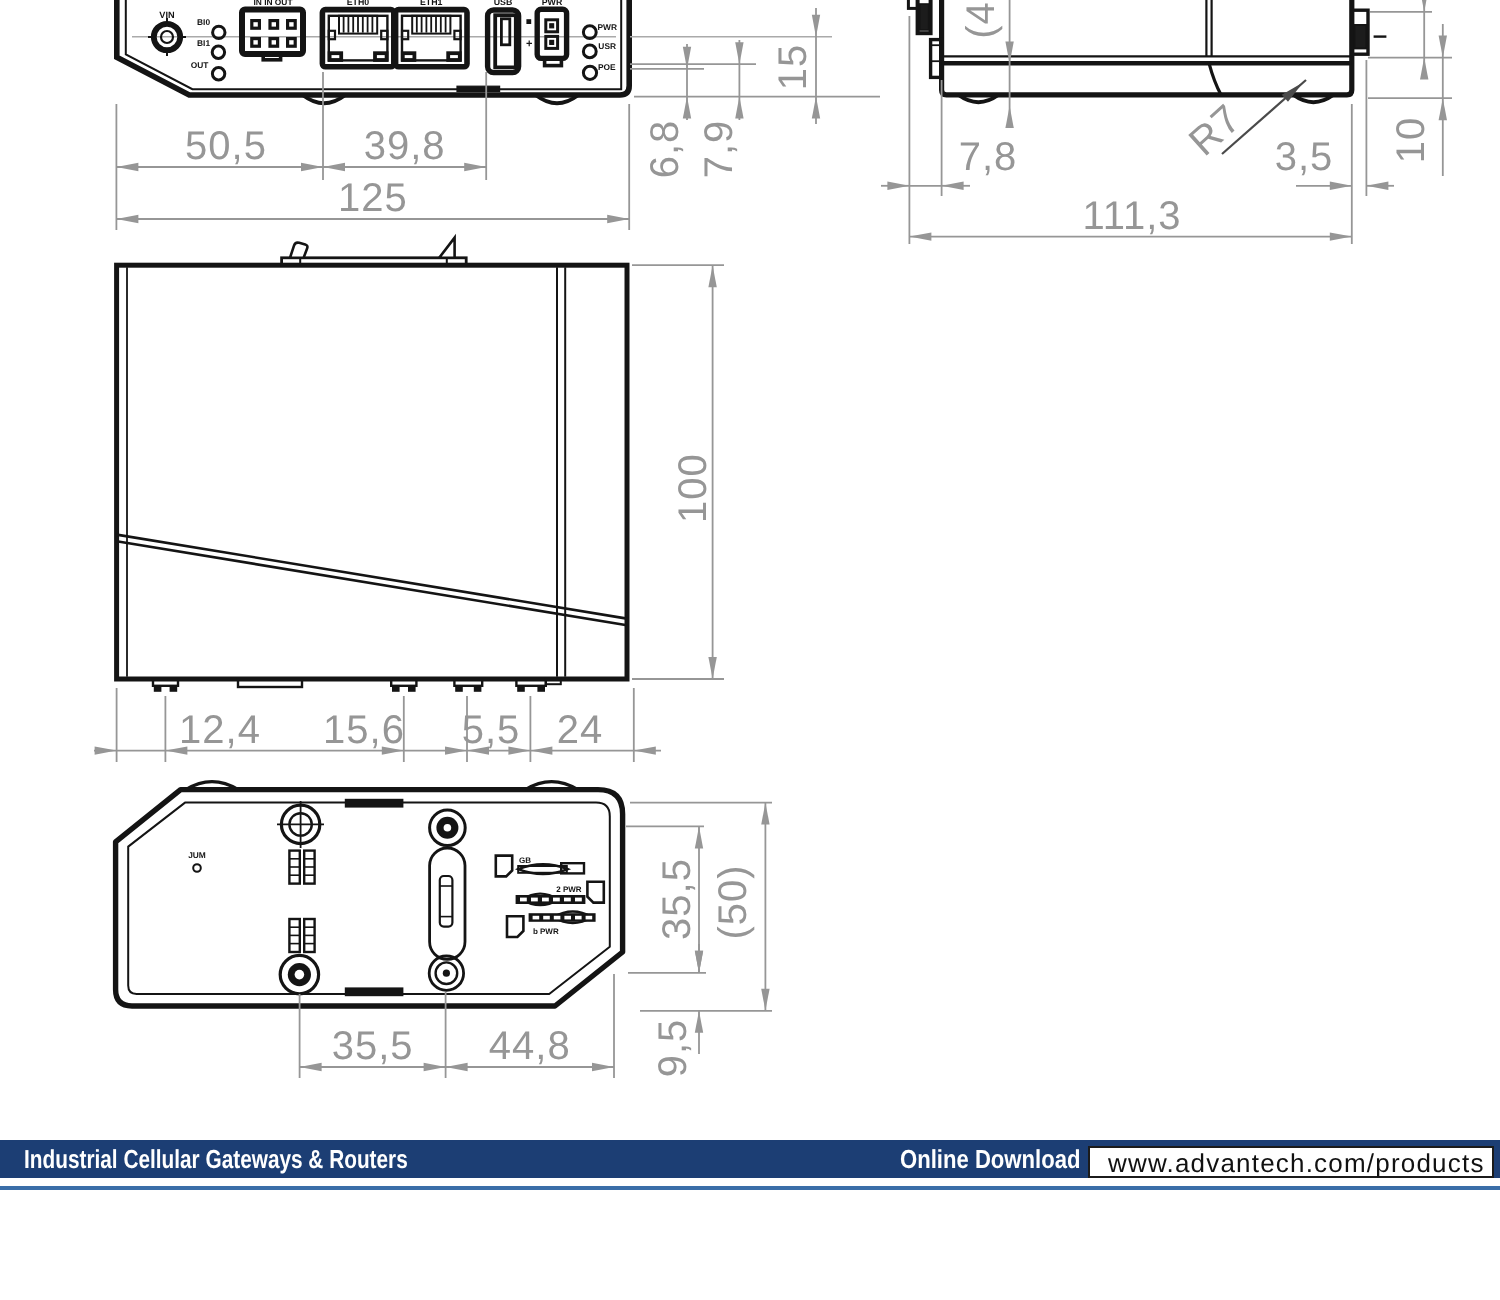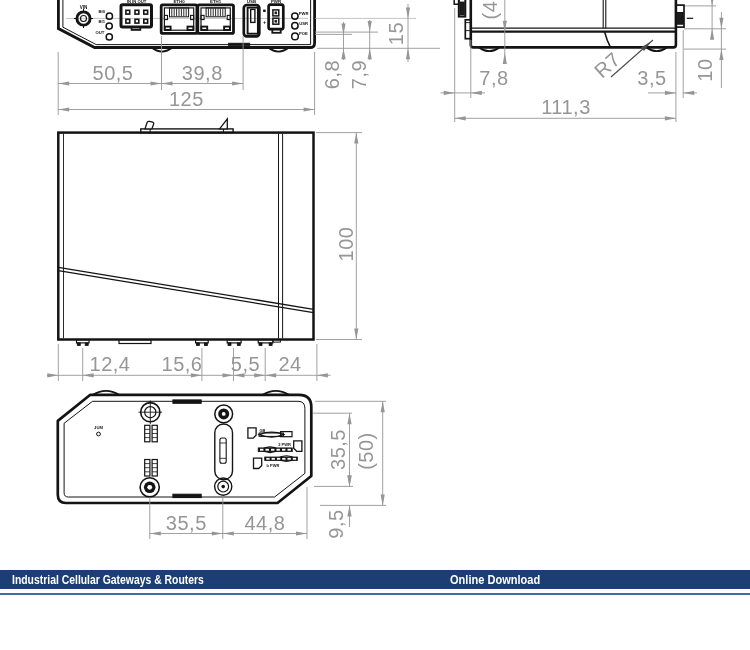--- a/index.html
+++ b/index.html
@@ -419,15 +419,18 @@
 <polygon points="307.0,533.5 296.0,531.4 296.0,535.6" fill="#969696"></polygon>
 <text x="264.9" y="529.5" font-family="Liberation Sans, sans-serif" font-size="20" fill="#969696" text-anchor="middle" letter-spacing="0.5">44,8</text>
 </svg>
 
 <div class="footbar"></div>
 
 <div class="foot-title">Industrial Cellular Gateways &amp; Routers</div>
 
 <div class="foot-dl">Online Download</div>
 
+<div class="foot-url">
+      <span>www.advantech.com/products</span>
+    </div>
 
 <div class="foot-line"></div>
 </div>
 
 </body></html>

